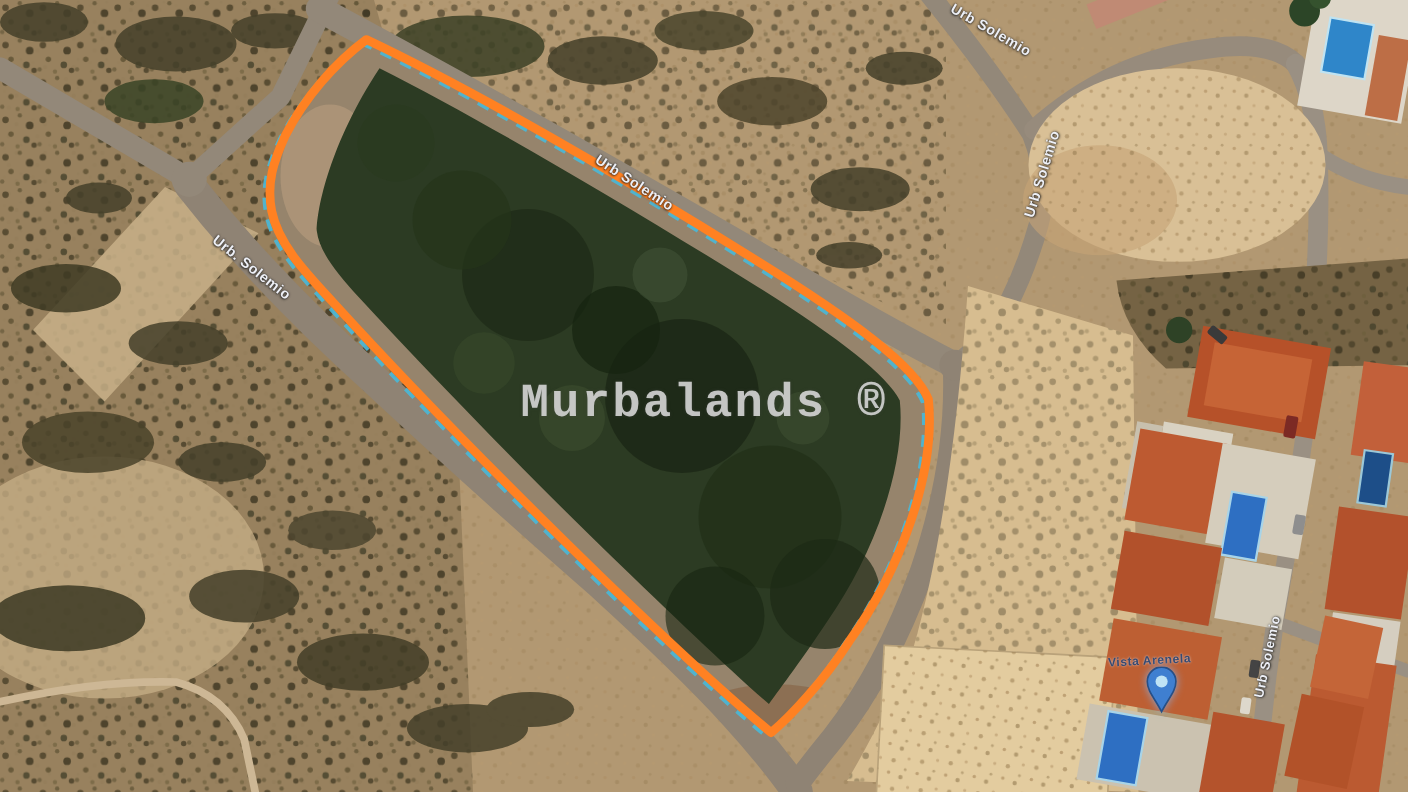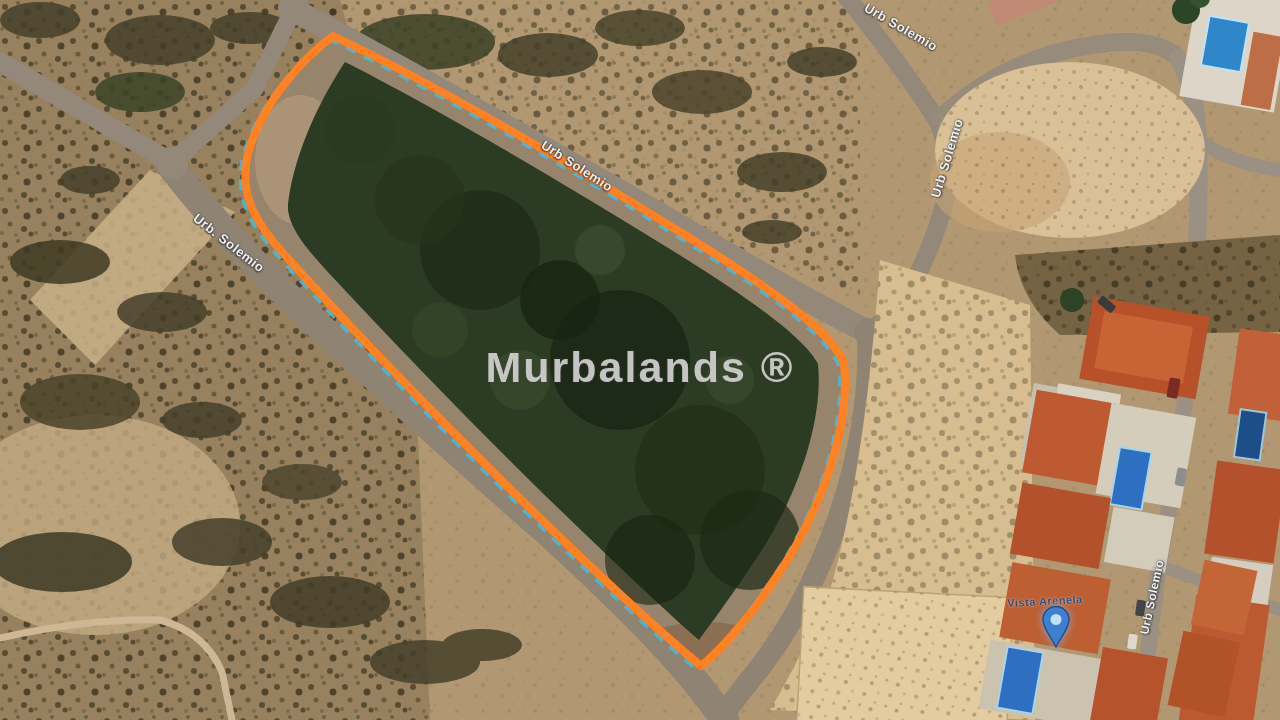--- a/index.html
+++ b/index.html
@@ -9,21 +9,21 @@
   }
   .stage svg{position:absolute;left:0;top:0;}
   .overlay{position:absolute;left:0;top:0;width:100%;height:100%;pointer-events:none;}
   .street-label{
     position:absolute;color:#eef0f6;font-size:13px;font-weight:600;letter-spacing:.5px;
     text-shadow:0 0 2px #2b2b2b,0 1px 2px rgba(20,20,20,.8);white-space:nowrap;
   }
   .watermark{
     position:absolute;left:640px;top:367px;transform:translate(-50%,-50%);
     font-size:43px;font-weight:bold;letter-spacing:2px;color:rgba(222,222,222,.85);
-    text-shadow:0 0 3px rgba(70,70,70,.45);white-space:nowrap;
+    text-shadow:0 0 3px rgba(70,70,70,.45);white-space:nowrap;font-family:Liberation Mono, monospace;
   }
   .place-label{
     position:absolute;left:1045px;top:601px;transform:translate(-50%,-50%) rotate(-3deg);
     font-size:11px;font-weight:bold;color:#2a4878;letter-spacing:.5px;
     text-shadow:0 0 2px rgba(235,240,248,.9);white-space:nowrap;opacity:.9;
   }
   .pin{position:absolute;left:1041px;top:606px;filter:drop-shadow(0 0 4px rgba(130,190,255,.75));}
 </style>
 </head>
 <body>

